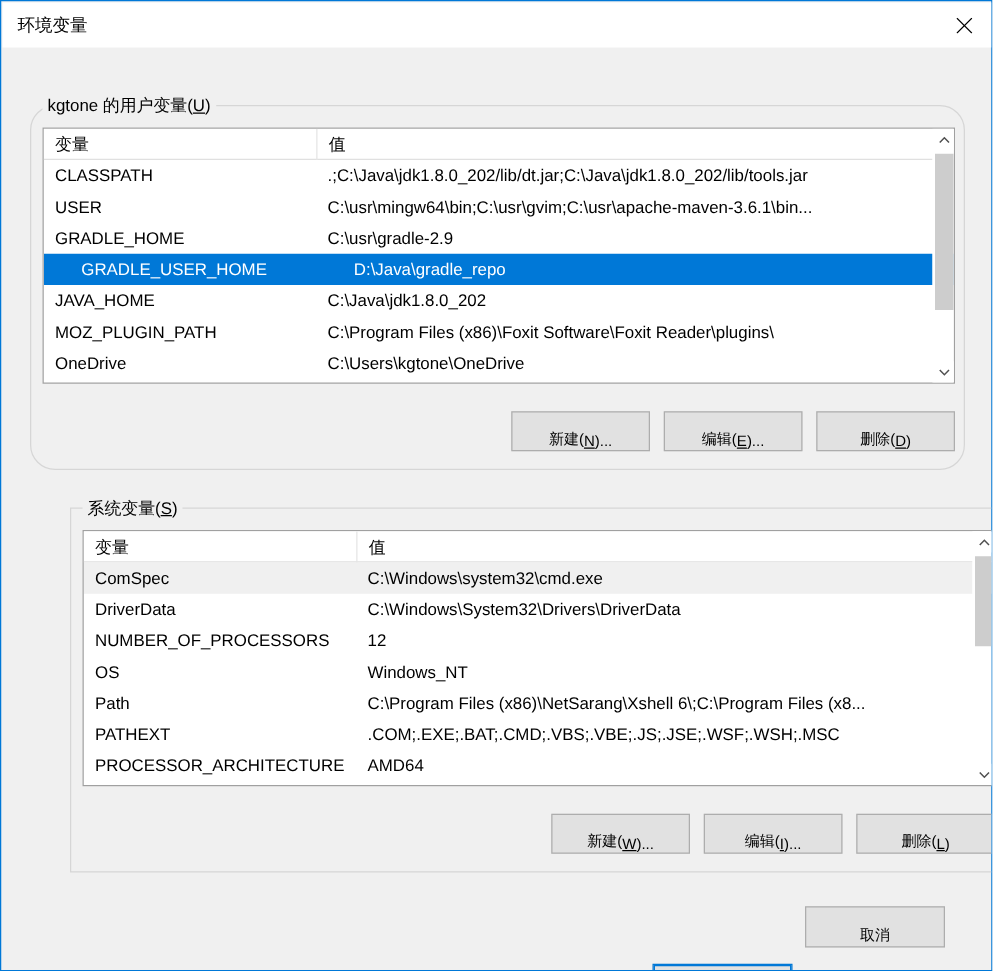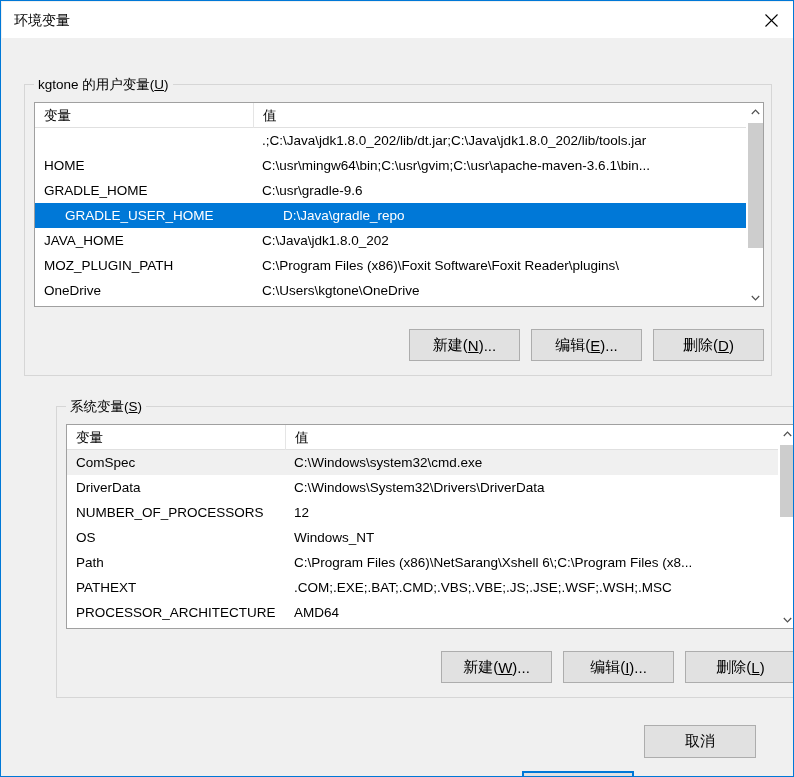--- a/index.html
+++ b/index.html
@@ -155,24 +155,24 @@
     width: 15px;
     background: #cdcdcd;
     cursor: default;
   }
   
   .btn {
     position: absolute;
     background: #e1e1e1;
     border: 1px solid #adadad;
     box-sizing: border-box;
-    font-size: 15px;
+    font-size: 12px;
     color: #000000;
     display: flex;
-    align-items: center;
+    align-items: flex-end;
     justify-content: center;
     cursor: default;
     white-space: nowrap;
   }
   .btn.default {
     border: 1px solid #0078d7;
     outline: 1px solid #0078d7;
     outline-offset: -2px;
     background: #e1e1e1;
     margin-top: 46px;
@@ -187,39 +187,40 @@
   <div id="titlebar">
     <div id="title-text">环境变量</div>
     <div id="close-button">
       <svg width="13" height="13" viewBox="0 0 13 13" aria-hidden="true">
         <line x1="0.5" y1="0.5" x2="12.5" y2="12.5" stroke="#000" stroke-width="1.1"></line>
         <line x1="12.5" y1="0.5" x2="0.5" y2="12.5" stroke="#000" stroke-width="1.1"></line>
       </svg>
     </div>
   </div>
 
-  <div class="groupbox" style="left:23px; top:83px; width:748px; height:292px;">
+  <div class="groupbox" style="left:23px; top:83px; width:748px; height:292px;border-radius:20px;">
     <div class="group-label"><span>kgtone 的用户变量(</span><span class="u">U</span><span>)</span></div>
 
     <div class="listview" id="user-listview" style="left:9px; top:17px; width:730px; height:205px;">
       <div class="lv-header">
         <div class="hcell col-var">变量</div>
         <div class="hcell col-val">值</div>
       </div>
       <div class="lv-body" id="user-list-body">
           <div class="lv-row">
+            <div class="cell c-var">CLASSPATH</div>
             <div class="cell c-val">.;C:\Java\jdk1.8.0_202/lib/dt.jar;C:\Java\jdk1.8.0_202/lib/tools.jar</div>
           </div>
           <div class="lv-row">
-            <div class="cell c-var">HOME</div>
+            <div class="cell c-var">USER</div>
             <div class="cell c-val">C:\usr\mingw64\bin;C:\usr\gvim;C:\usr\apache-maven-3.6.1\bin...</div>
           </div>
           <div class="lv-row">
             <div class="cell c-var">GRADLE_HOME</div>
-            <div class="cell c-val">C:\usr\gradle-9.6</div>
+            <div class="cell c-val">C:\usr\gradle-2.9</div>
           </div>
           <div class="lv-row selected">
             <div class="cell c-var">GRADLE_USER_HOME</div>
             <div class="cell c-val">D:\Java\gradle_repo</div>
           </div>
           <div class="lv-row">
             <div class="cell c-var">JAVA_HOME</div>
             <div class="cell c-val">C:\Java\jdk1.8.0_202</div>
           </div>
           <div class="lv-row">

